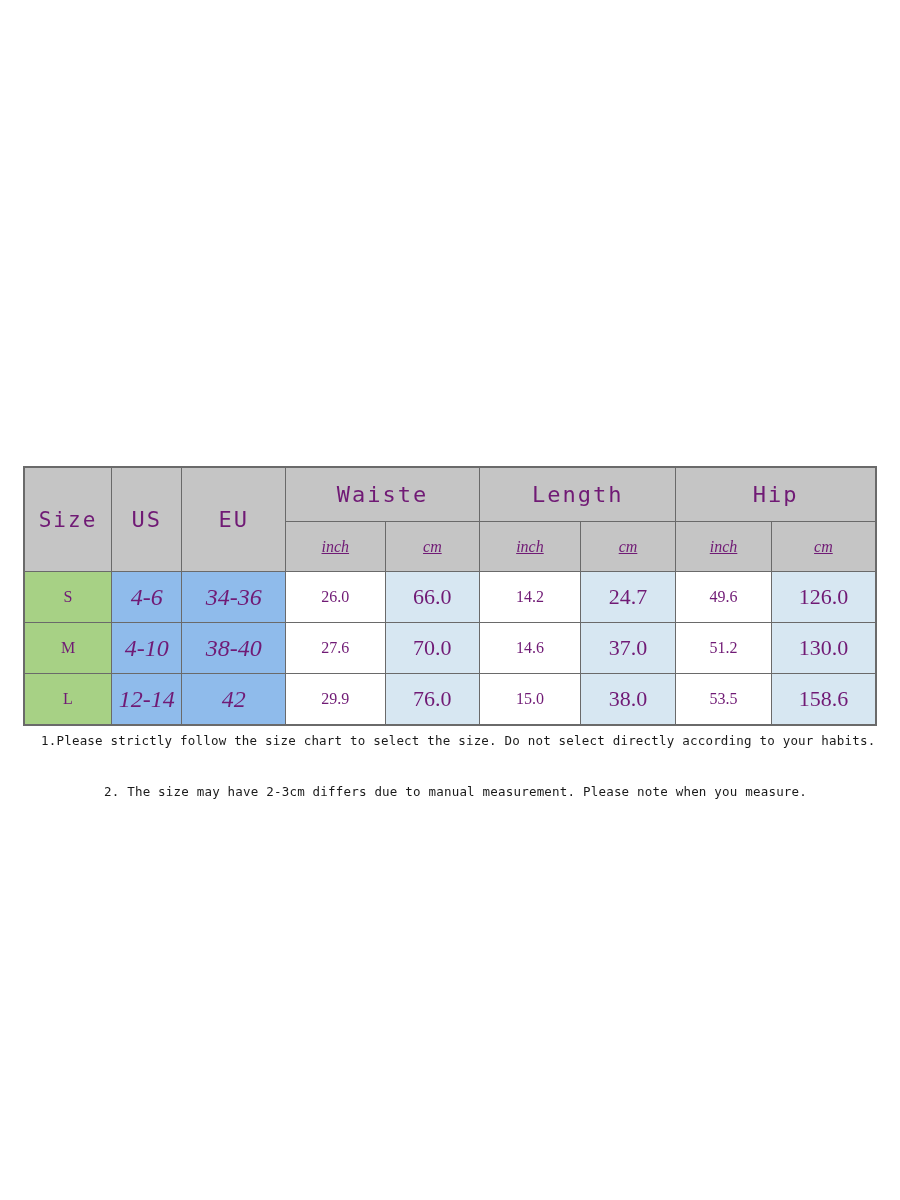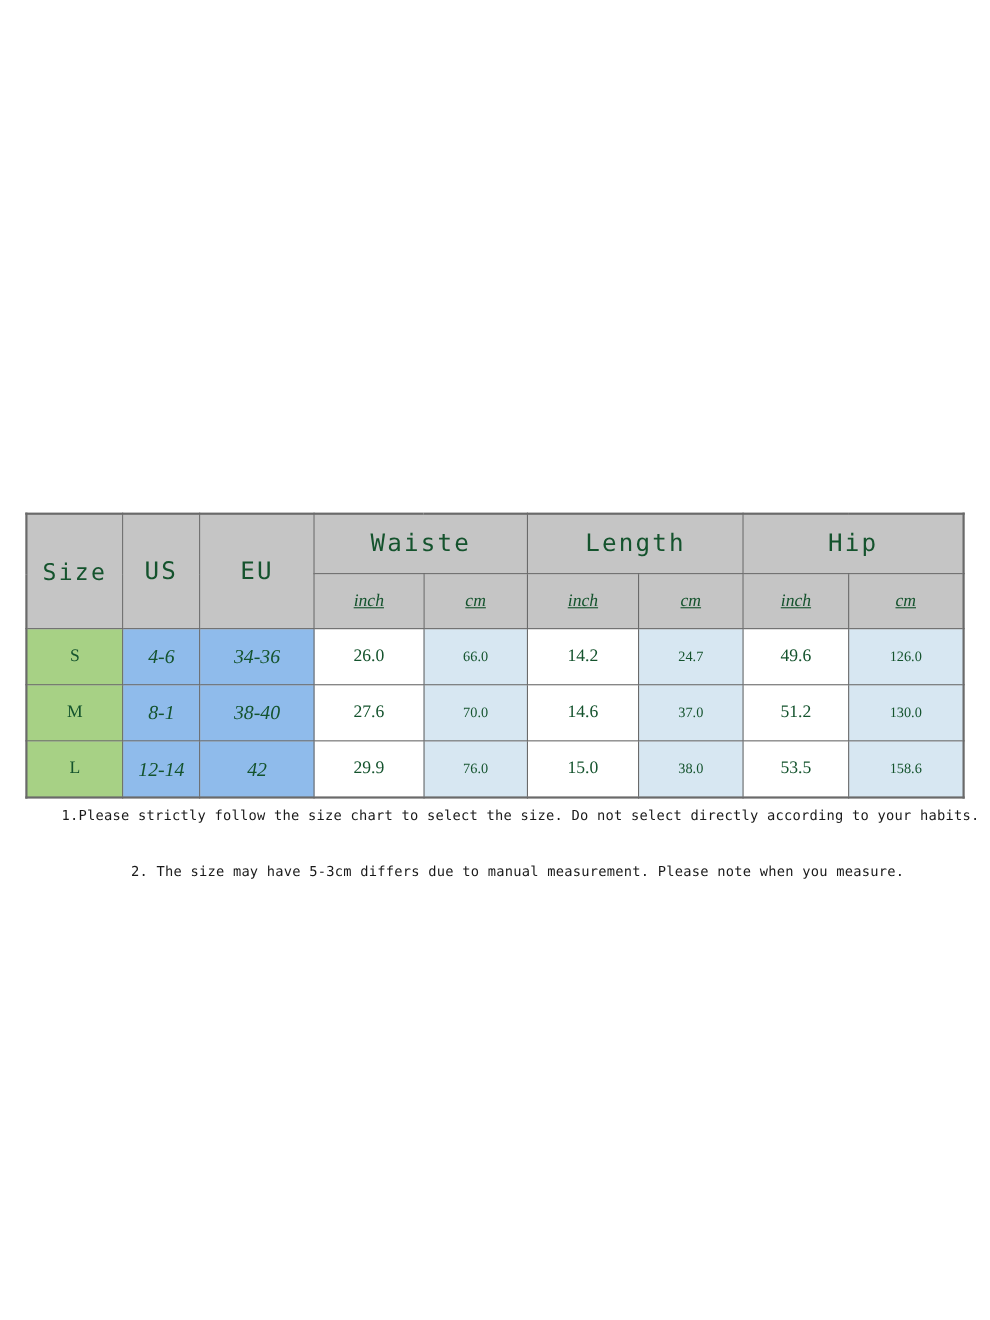--- a/index.html
+++ b/index.html
@@ -28,21 +28,21 @@
     width: 854px;
     border: 2px solid #6a6a6a;
   }
 
   table.size-chart td,
   table.size-chart th {
     border: 1px solid #6a6a6a;
     text-align: center;
     vertical-align: middle;
     padding: 0;
-    color: #14532d;
+    color: #701a75;
     font-weight: normal;
   }
 
   
   .hdr {
     background: #c5c5c5;
   }
   .hdr-size {
     font-family: "DejaVu Sans Mono", "Liberation Mono", monospace;
     font-size: 21px;
@@ -64,52 +64,52 @@
   .c-size {
     background: #a7d185;
     font-family: "Liberation Serif", serif;
     font-size: 16px;
   }
   .c-region {
     background: #8fbbeb;
     font-family: "Liberation Serif", serif;
     font-style: italic;
     font-weight: bold;
-    font-size: 18px;
+    font-size: 24px;
   }
   .c-inch {
     background: #ffffff;
     font-family: "Liberation Serif", serif;
     font-size: 16px;
   }
   .c-cm {
     background: #d7e7f2;
     font-family: "Liberation Serif", serif;
-    font-size: 13px;
+    font-size: 22px;
   }
 
   tr.hrow1 > * { height: 53px; }
   tr.hrow2 > * { height: 49px; }
   tr.drow  > * { height: 50px; }
 
   
   col.col-size   { width: 87px; }
   col.col-us     { width: 70px; }
   col.col-eu     { width: 103px; }
   col.col-meas   { width: 99px; }
   col.col-meas-b { width: 94px; }
   col.col-meas-c { width: 100px; }
   col.col-meas-d { width: 95px; }
   col.col-meas-e { width: 95px; }
   col.col-meas-f { width: 104px; }
 
   
   .notes {
     position: absolute;
-    left: 15px;
+    left: 0;
     top: 733px;
     width: 776px;
   }
   .note {
     font-family: "DejaVu Sans Mono", "Liberation Mono", monospace;
     font-size: 12.5px;
     color: #1a1a1a;
     letter-spacing: 0.2px;
     white-space: nowrap;
   }
@@ -157,21 +157,21 @@
         <td class="c-region">34-36</td>
         <td class="c-inch">26.0</td>
         <td class="c-cm">66.0</td>
         <td class="c-inch">14.2</td>
         <td class="c-cm">24.7</td>
         <td class="c-inch">49.6</td>
         <td class="c-cm">126.0</td>
       </tr>
       <tr class="drow">
         <td class="c-size">M</td>
-        <td class="c-region">8-1</td>
+        <td class="c-region">4-10</td>
         <td class="c-region">38-40</td>
         <td class="c-inch">27.6</td>
         <td class="c-cm">70.0</td>
         <td class="c-inch">14.6</td>
         <td class="c-cm">37.0</td>
         <td class="c-inch">51.2</td>
         <td class="c-cm">130.0</td>
       </tr>
       <tr class="drow">
         <td class="c-size">L</td>
@@ -183,14 +183,14 @@
         <td class="c-cm">38.0</td>
         <td class="c-inch">53.5</td>
         <td class="c-cm">158.6</td>
       </tr>
     </tbody>
   </table>
 </div>
 
 <div class="notes">
   <div class="note note-1">1.Please strictly follow the size chart to select the size. Do not select directly according to your habits.</div>
-  <div class="note note-2">2. The size may have 5-3cm differs due to manual measurement. Please note when you measure.</div>
+  <div class="note note-2">2. The size may have 2-3cm differs due to manual measurement. Please note when you measure.</div>
 </div>
 
 </body></html>

